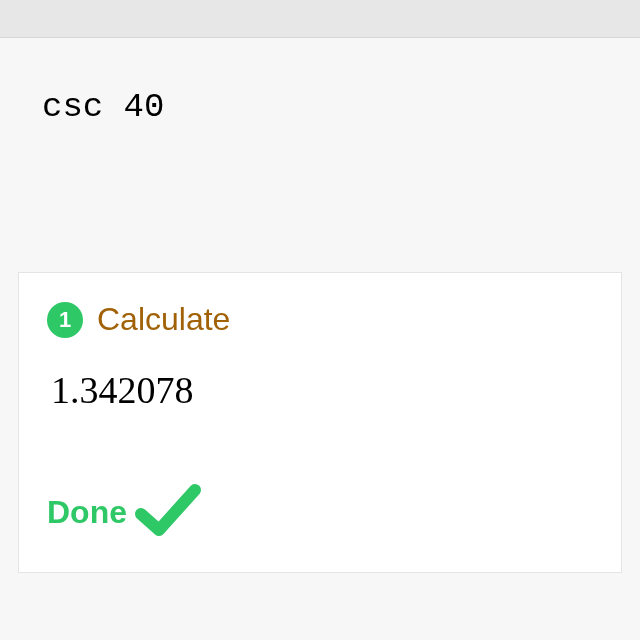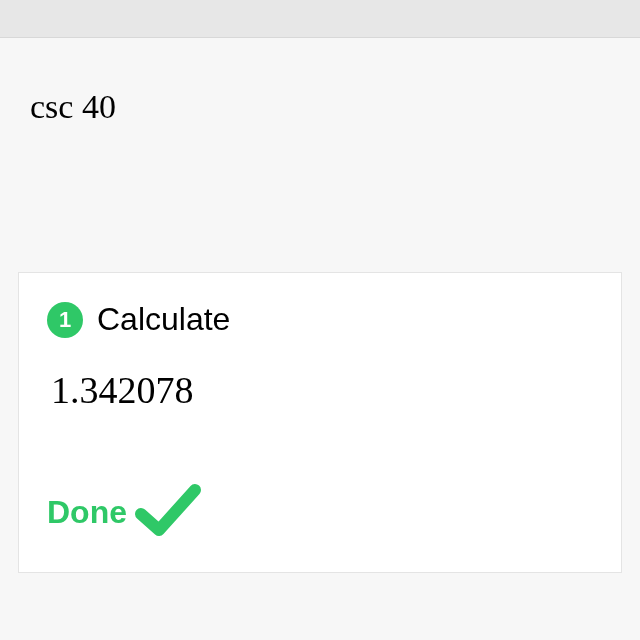--- a/index.html
+++ b/index.html
@@ -13,22 +13,22 @@
       background: #f7f7f7;
       font-family: -apple-system, BlinkMacSystemFont, "Segoe UI", Arial, sans-serif;
       overflow: hidden;
     }
     .top-bar {
       height: 38px;
       background: #e7e7e7;
       border-bottom: 1px solid #d8d8d8;
     }
     .expression {
-      padding: 50px 30px 20px 30px;
-      font-family: Liberation Serif, serif;
+      padding: 50px 30px 20px 42px;
+      font-family: Liberation Mono, monospace;
       font-size: 34px;
       color: #000;
     }
     .card {
       position: absolute;
       top: 272px;
       left: 18px;
       right: 18px;
       background: #fff;
       border: 1px solid #e4e4e4;
@@ -48,21 +48,21 @@
       color: #fff;
       display: flex;
       align-items: center;
       justify-content: center;
       font-weight: 700;
       font-size: 22px;
       font-family: Arial, sans-serif;
     }
     .step-title {
       font-size: 32px;
-      color: #000000;
+      color: #a16207;
       font-weight: 400;
     }
     .result {
       font-family: "Times New Roman", Georgia, serif;
       font-size: 38px;
       color: #000;
       margin-bottom: 70px;
       padding-left: 4px;
       margin-top: 18px;
     }

